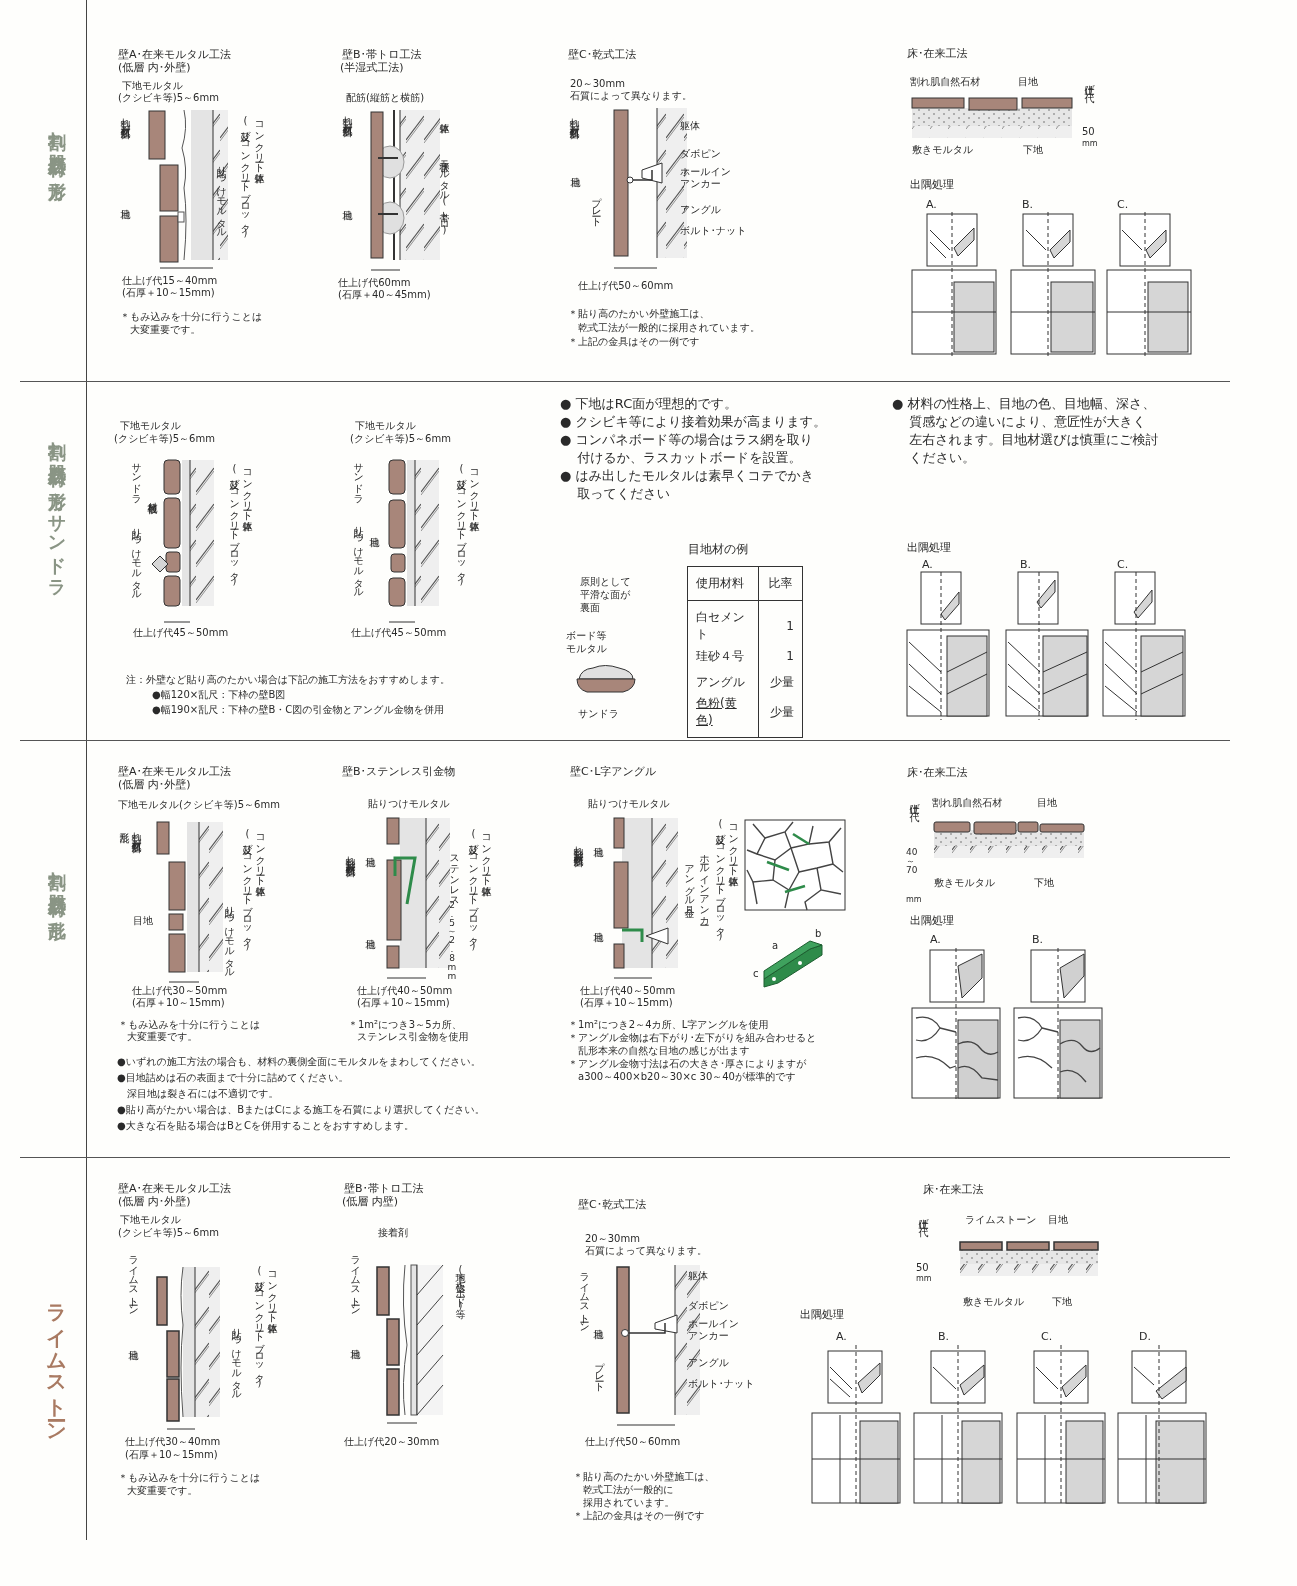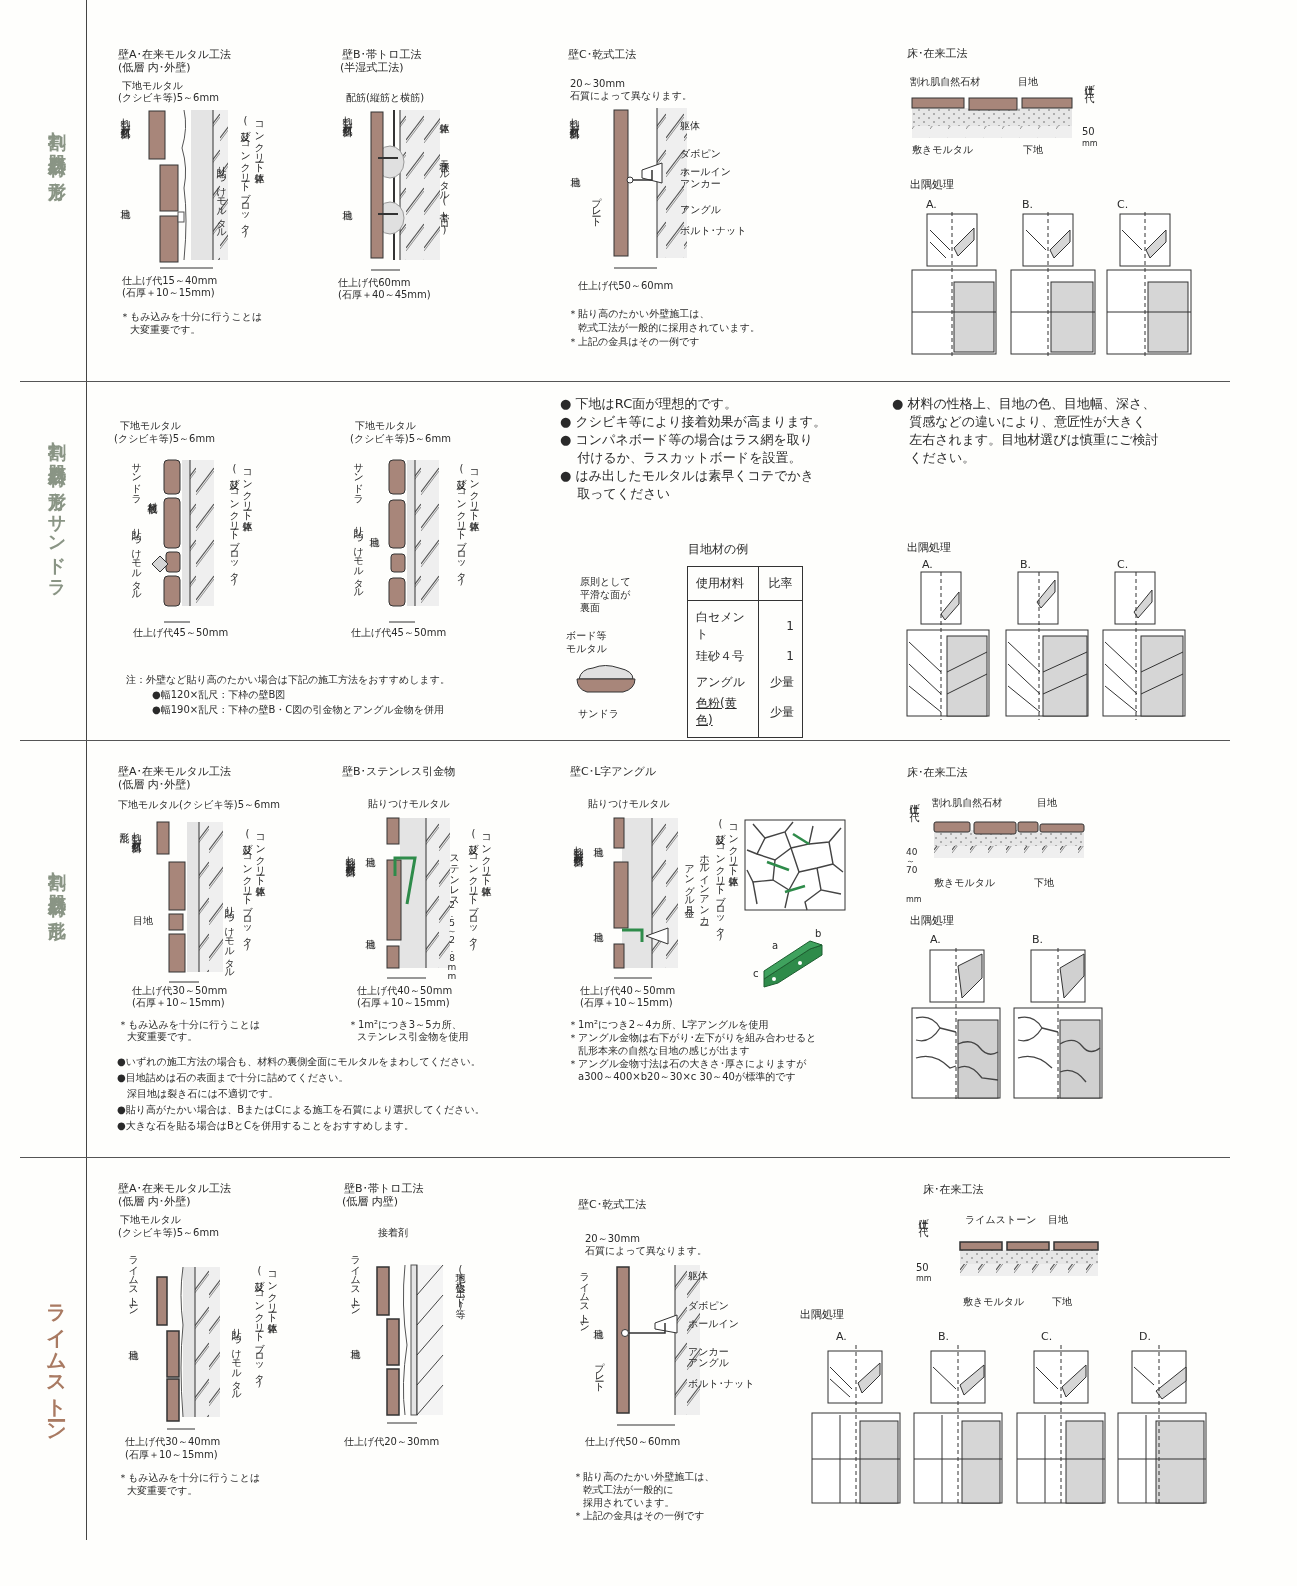--- a/index.html
+++ b/index.html
@@ -560,21 +560,21 @@
     <line x1="60" y1="0" x2="60" y2="150" stroke="#333"></line>
     <rect x="2" y="2" width="12" height="146" fill="#a8867a" stroke="#333" stroke-width="1.5"></rect>
     <polygon points="40,58 62,50 62,68 40,64" fill="#fff" stroke="#333"></polygon>
     <path d="M14 68 L50 68 L50 58" fill="none" stroke="#333" stroke-width="1.5"></path>
     <circle cx="10" cy="68" r="3.5" fill="#fff" stroke="#333"></circle>
     <line x1="2" y1="160" x2="60" y2="160" stroke="#333"></line>
   </svg>
   <div class="abs ts" style="left:688px; top:1270px;">躯体</div>
   <div class="abs ts" style="left:688px; top:1300px;">ダボピン</div>
   <div class="abs ts" style="left:688px; top:1318px;">ホールイン</div>
-  <div class="abs ts" style="left:688px; top:1330px;margin-top:16px;">アンカー</div>
+  <div class="abs ts" style="left:688px; top:1330px;">アンカー</div>
   <div class="abs ts" style="left:688px; top:1357px;">アングル</div>
   <div class="abs ts" style="left:688px; top:1378px;">ボルト･ナット</div>
   <div class="abs ts" style="left:585px; top:1436px;">仕上げ代50～60mm</div>
   <div class="abs" style="left:573px; top:1470px;">
     <div class="ts" style="line-height:13px;">＊貼り高のたかい外壁施工は、</div>
     <div class="ts" style="line-height:13px;">　乾式工法が一般的に</div>
     <div class="ts" style="line-height:13px;">　採用されています。</div>
     <div class="ts" style="line-height:13px;">＊上記の金具はその一例です</div>
   </div>
 

